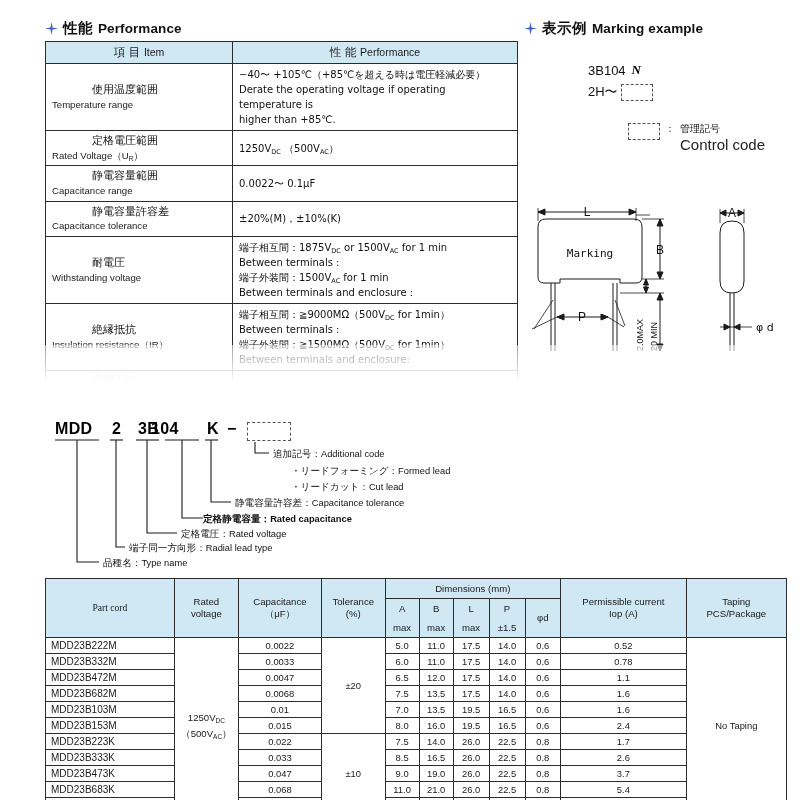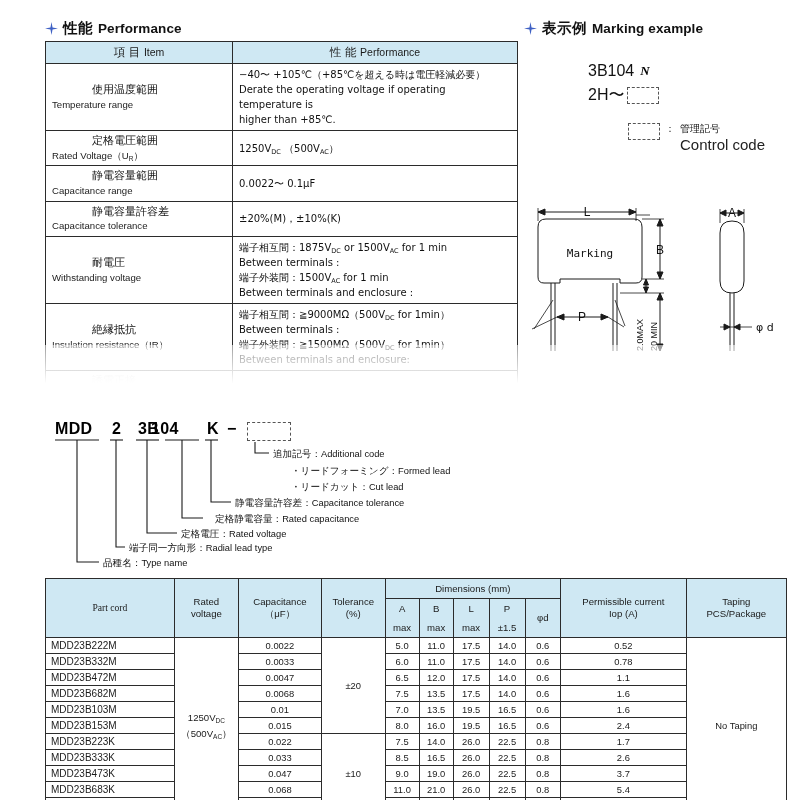--- a/index.html
+++ b/index.html
@@ -130,21 +130,21 @@
     top: 345px;
     width: 700px;
     height: 70px;
     background: linear-gradient(to bottom, rgba(255,255,255,0.55), #ffffff 55%, #ffffff);
     z-index: 25;
   }
 
   
   #marking-box { position: absolute; left: 588px; top: 62px; }
   .mk-row { display: flex; align-items: center; gap: 3px; margin-bottom: 5px; }
-  .mk-text { font-size: 16px; font-family: "Liberation Sans", sans-serif; color: #111; }
+  .mk-text { font-size: 13px; font-family: "Liberation Sans", sans-serif; color: #111; }
   .mk-n {
     font-size: 13px; font-weight: bold; font-style: italic;
     font-family: "Liberation Serif", serif; color: #000; margin-left: 3px;
   }
   .dashed-box {
     width: 30px; height: 15px;
     border: 1px dashed #555;
   }
   #ctrl-code { position: absolute; left: 628px; top: 122px; display: flex; align-items: flex-start; gap: 4px; }
   #ctrl-code .lbl-jp { font-family: "DejaVu Sans", sans-serif; font-size: 10px; color: #111; }
@@ -401,21 +401,21 @@
     </span>
     <span class="pn-label" style="left:236px; top:45px;">
       <span class="jp">・リードフォーミング</span><span class="jp">：</span><span class="en">Formed lead</span>
     </span>
     <span class="pn-label" style="left:236px; top:61px;">
       <span class="jp">・リードカット</span><span class="jp">：</span><span class="en">Cut lead</span>
     </span>
     <span class="pn-label" style="left:180px; top:77px;">
       <span class="jp">静電容量許容差</span><span class="jp">：</span><span class="en">Capacitance tolerance</span>
     </span>
-    <span class="pn-label" style="left:160px; top:93px;">
+    <span class="pn-label" style="left:148px; top:93px;font-weight:bold;">
       <span class="jp">定格静電容量</span><span class="jp">：</span><span class="en">Rated capacitance</span>
     </span>
     <span class="pn-label" style="left:126px; top:108px;">
       <span class="jp">定格電圧</span><span class="jp">：</span><span class="en">Rated voltage</span>
     </span>
     <span class="pn-label" style="left:74px; top:122px;">
       <span class="jp">端子同一方向形</span><span class="jp">：</span><span class="en">Radial lead type</span>
     </span>
     <span class="pn-label" style="left:48px; top:137px;">
       <span class="jp">品種名</span><span class="jp">：</span><span class="en">Type name</span>

